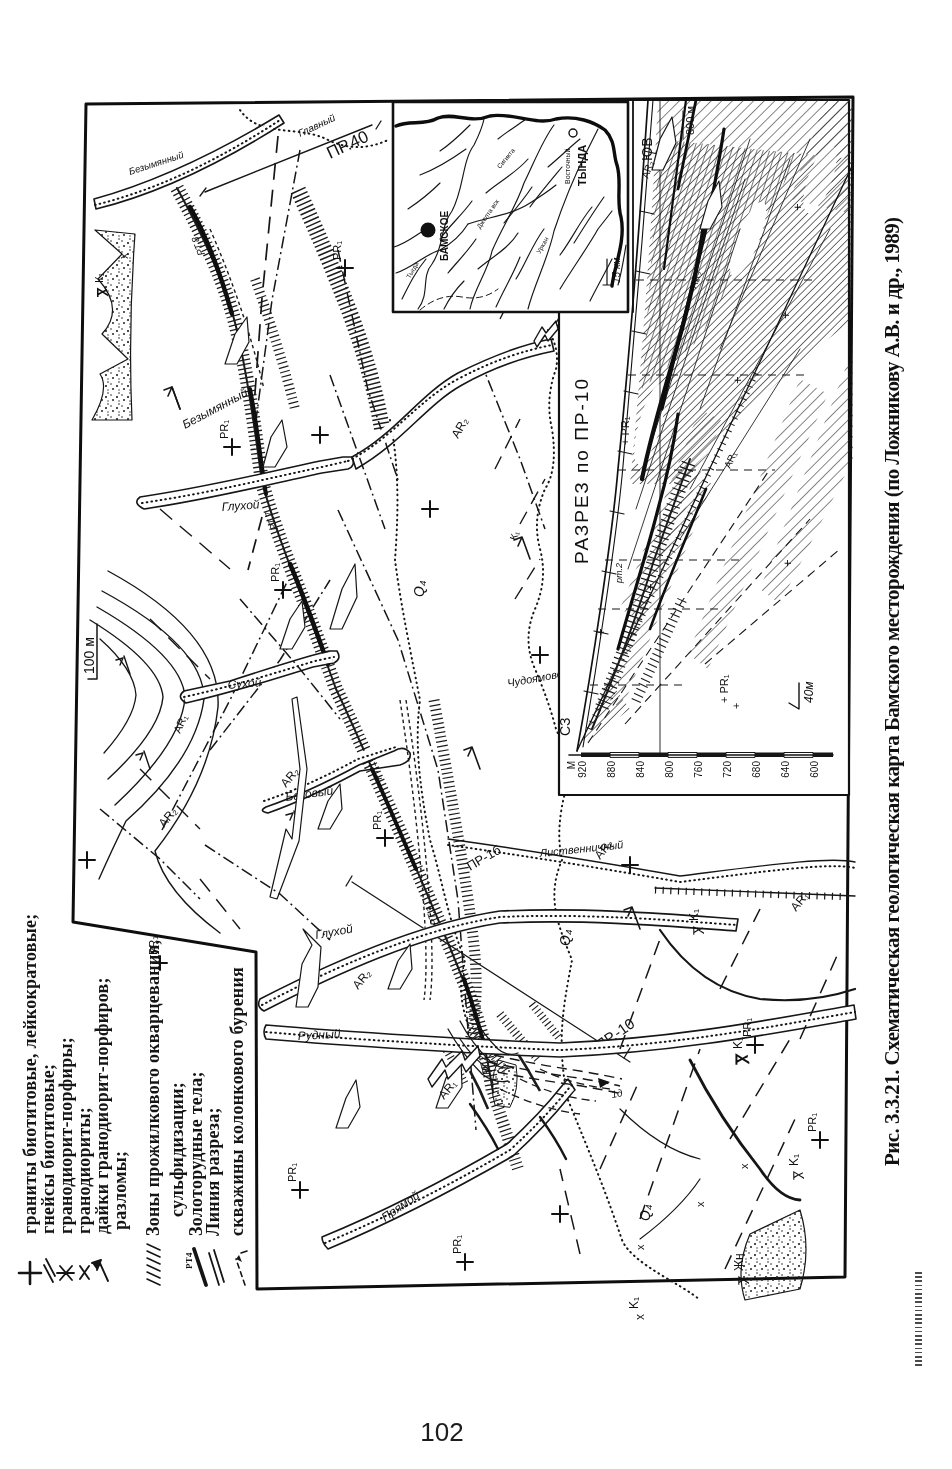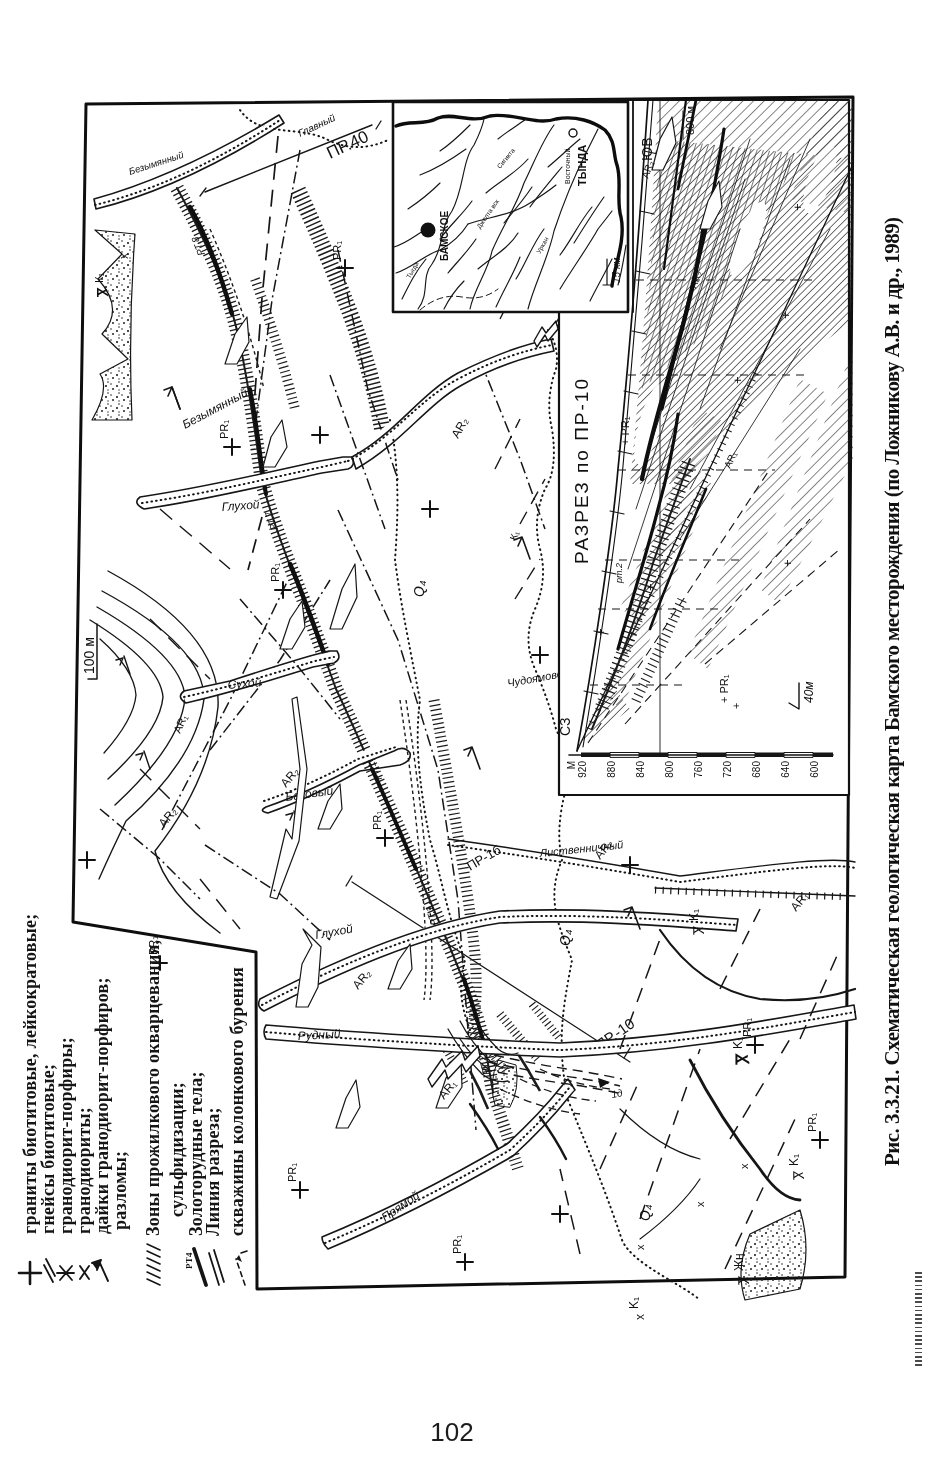--- a/index.html
+++ b/index.html
@@ -1,20 +1,20 @@
 <!DOCTYPE html>
 <html><head>
 <meta charset="utf-8">
 <style>
 html,body{margin:0;padding:0;background:#fff;}
 #page{position:relative;width:952px;height:1469px;background:#ffffff;overflow:hidden;
  font-family:"Liberation Sans",sans-serif;}
 #land{position:absolute;left:0;top:0;width:1469px;height:952px;
  transform-origin:0 0;transform:rotate(-90deg) translateX(-1469px);}
-#pagenum{position:absolute;left:422px;top:1417px;width:60px;text-align:center;
+#pagenum{position:absolute;left:412px;top:1417px;width:60px;text-align:center;
  font-family:"Liberation Sans",sans-serif;font-size:26px;color:#1c1c1c;}
 #margdots{position:absolute;left:915px;top:1272px;width:7px;height:94px;
  background:repeating-linear-gradient(to bottom,#4a4a4a 0 1.6px,transparent 1.6px 4.2px);}
 </style>
 </head>
 <body>
 <div id="page">
 <div id="land">
 <svg width="1469" height="952" viewBox="0 0 1469 952">
 <defs>

